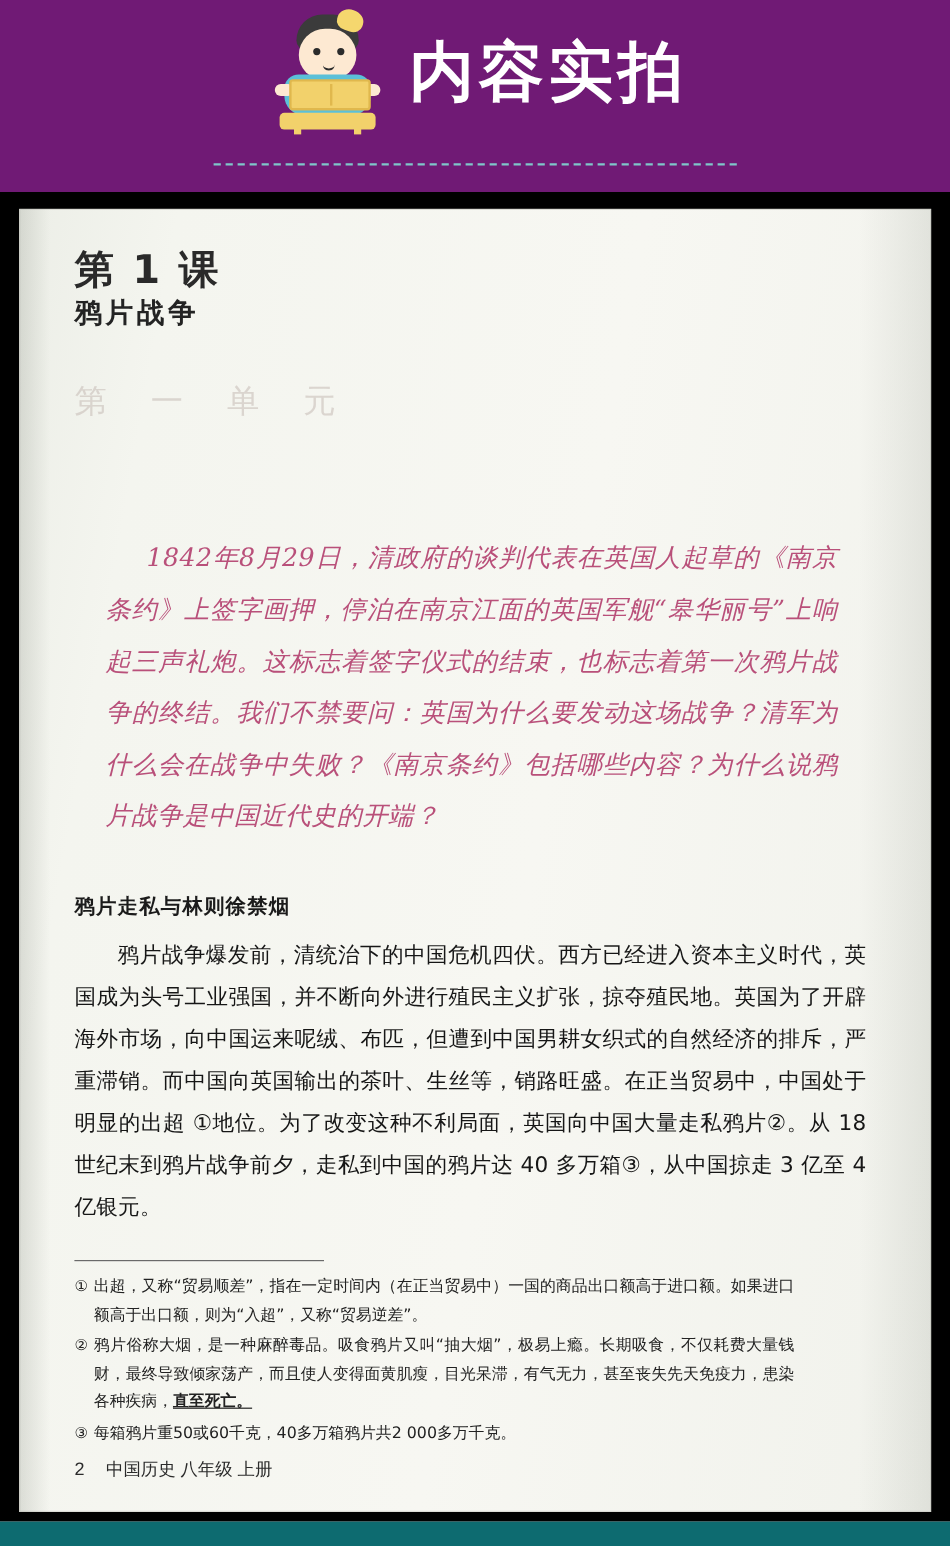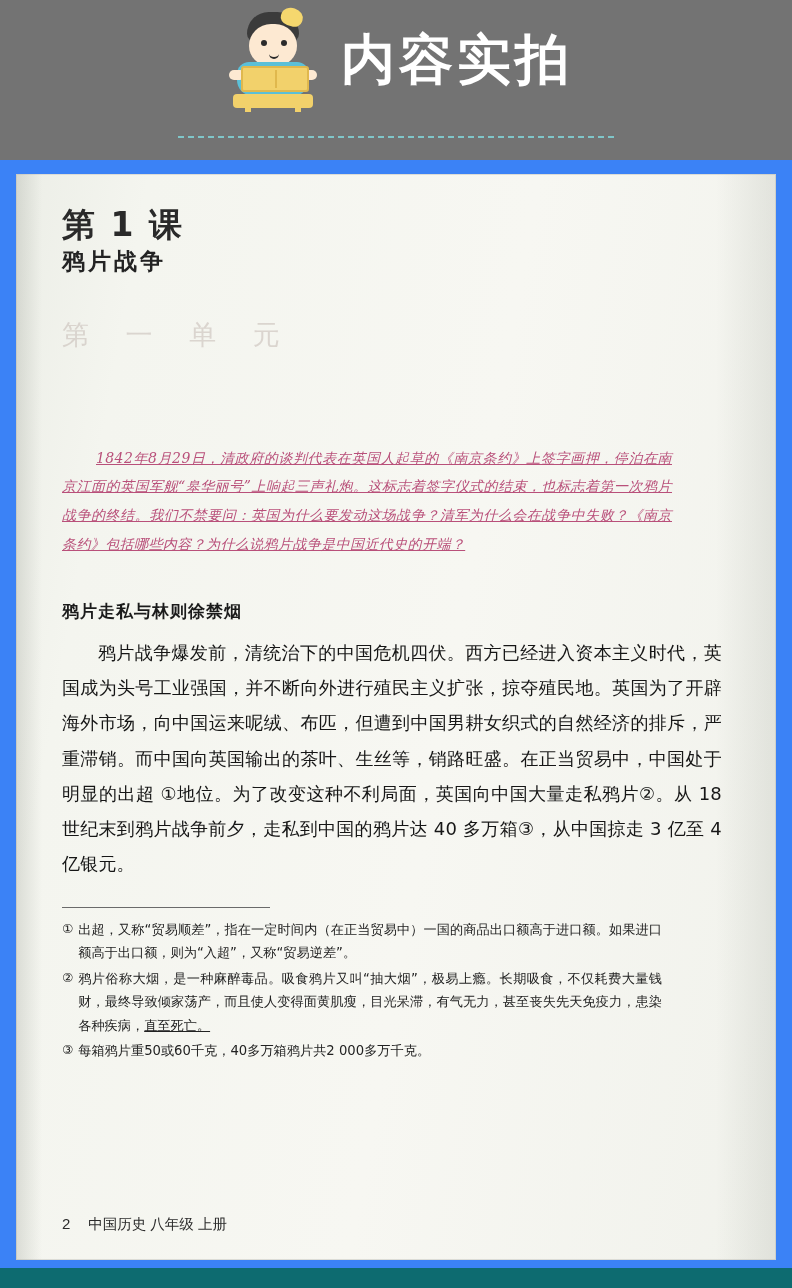--- a/index.html
+++ b/index.html
@@ -18,21 +18,21 @@
     width: 792px;
     height: 1288px;
     background: #e9ecef;
   }
 
   
   .banner {
     position: relative;
     width: 792px;
     height: 160px;
-    background: #737373;
+    background: #701a75;
     overflow: hidden;
   }
   .banner-inner {
     position: absolute;
     left: 0; top: 0;
     width: 792px;
     height: 120px;
     display: flex;
     align-items: center;
     justify-content: center;
@@ -146,21 +146,21 @@
     border-top: 2px dashed #7fc6c9;
   }
 
   
   .scan-wrap {
     position: absolute;
     left: 0;
     top: 160px;
     width: 792px;
     height: 1108px;
-    background: #3b82f6;
+    background: #000000;
   }
   .scan {
     position: absolute;
     left: 16px;
     top: 14px;
     width: 760px;
     height: 1086px;
     background: linear-gradient(100deg, #eceee7 0%, #f4f5ef 14%, #f7f7f2 55%, #f1f2ec 100%);
     box-shadow: 0 0 0 1px #dcdcd6 inset;
     overflow: hidden;
@@ -209,30 +209,30 @@
     margin-top: 42px;
     font-size: 27px;
     letter-spacing: 14px;
     font-weight: normal;
     color: rgba(196, 186, 180, 0.55);
     line-height: 1.2;
   }
 
   .intro {
     margin-top: 92px;
+    margin-left: 26px;
     width: 610px;
     color: #b9507a;
-    font-size: 14px;
+    font-size: 21px;
     line-height: 2.05;
     letter-spacing: 0.4px;
     font-style: italic;
     font-family: "DejaVu Serif", "Liberation Serif", serif;
     text-indent: 34px;
     text-align: justify;
-    text-decoration: underline;
   }
 
   .section-head {
     margin-top: 42px;
     font-size: 17px;
     font-weight: bold;
     letter-spacing: 1px;
     color: #1b1b1b;
   }
 
@@ -268,21 +268,21 @@
     margin-bottom: 2px;
   }
   .note-num {
     flex: none;
     font-size: 12.5px;
     line-height: 1.78;
   }
   .note-text {
     text-align: justify;
   }
-  .u { text-decoration: underline; }
+  .u { text-decoration: underline; font-weight: bold; }
 
   .footer {
     position: absolute;
     left: 46px;
     bottom: 26px;
     display: flex;
     align-items: baseline;
     gap: 18px;
     font-size: 14.5px;
     color: #2b2b2b;

